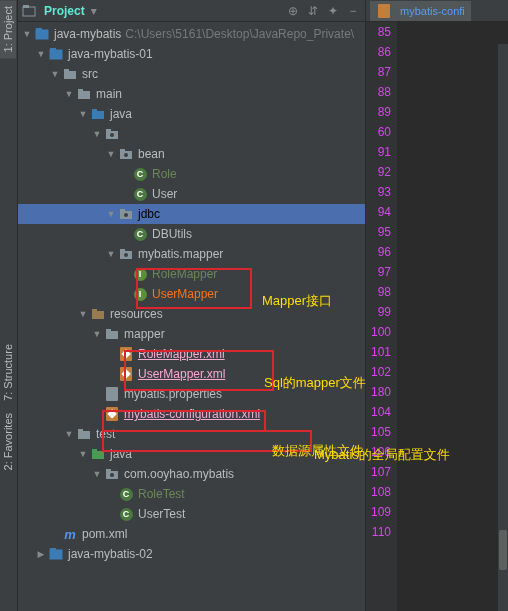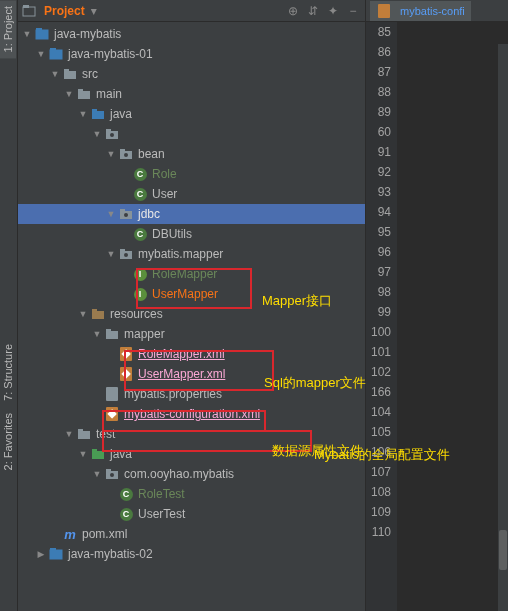--- a/index.html
+++ b/index.html
@@ -3,39 +3,39 @@
 <meta charset="utf-8">
 <style>
 * { margin: 0; padding: 0; box-sizing: border-box; font-family: "Segoe UI", Arial, sans-serif; font-size: 12px; }
 body { background: #3c3f41; color: #bbbbbb; width: 508px; height: 611px; overflow: hidden; display: flex; }
 .left-bar { width: 18px; background: #3c3f41; border-right: 1px solid #2b2b2b; position: relative; }
 .left-bar .tab { writing-mode: vertical-rl; transform: rotate(180deg); font-size: 11px; color: #bbbbbb; padding: 6px 2px; cursor: pointer; }
 .left-bar .tab.active { background: #4e5254; }
 .project-panel { width: 348px; background: #3c3f41; display: flex; flex-direction: column; border-right: 1px solid #2b2b2b; }
 .panel-header { height: 22px; background: #3c3f41; border-bottom: 1px solid #2b2b2b; display: flex; align-items: center; padding: 0 4px; gap: 4px; }
 .panel-header .icon { width: 14px; height: 14px; display: inline-flex; align-items: center; justify-content: center; }
-.panel-header .title { color: #f97316; font-weight: bold; text-align: center; }
+.panel-header .title { color: #5eead4; font-weight: bold; text-align: center; }
 .panel-header .dropdown { color: #888; margin-left: 2px; }
 .panel-header .spacer { flex: 1; }
 .panel-header .tool-icon { width: 16px; height: 16px; cursor: pointer; display: inline-flex; align-items: center; justify-content: center; color: #888; }
 .tree { flex: 1; overflow: hidden; position: relative; padding-top: 2px; }
 .row { height: 20px; display: flex; align-items: center; white-space: nowrap; position: relative; }
 .row.selected { background: #4b6eaf; color: #fff; }
 .arrow { width: 10px; display: inline-flex; justify-content: center; color: #888; font-size: 9px; margin-right: 2px; }
 .icon { width: 16px; height: 16px; display: inline-flex; align-items: center; justify-content: center; margin-right: 4px; flex-shrink: 0; }
 .folder-icon svg, .icon svg { width: 14px; height: 14px; }
 .label { color: #bbbbbb; }
-.row.selected .label { color: #e5e5e5; }
+.row.selected .label { color: #000000; }
 .label.green { color: #6a8759; }
 .label.orange { color: #f97316; }
 .label.link { color: #f9a8d4; text-decoration: underline; }
 .path-text { color: #787878; margin-left: 4px; }
 .indent { display: inline-block; }
 .gutter { width: 32px; background: #313335; border-right: 1px solid #2b2b2b; padding-top: 22px; }
-.line-no { height: 20px; color: #a3a3a3; text-align: right; padding-right: 6px; line-height: 20px; }
+.line-no { height: 20px; color: #d946ef; text-align: right; padding-right: 6px; line-height: 20px; }
 .editor-area { flex: 1; background: #2b2b2b; display: flex; flex-direction: column; }
 .editor-tabs { height: 22px; background: #3c3f41; border-bottom: 1px solid #2b2b2b; display: flex; align-items: center; padding-left: 4px; gap: 2px; }
 .editor-tab { height: 20px; display: flex; align-items: center; padding: 0 6px; gap: 4px; cursor: pointer; }
 .editor-tab.active { background: #515658; }
 .editor-tab .tab-label { color: #589df6; font-size: 11px; }
 .editor-body { flex: 1; display: flex; }
 .annotation { position: absolute; color: #ffde00; font-size: 13px; pointer-events: none; z-index: 10; }
 .red-box { position: absolute; border: 2px solid #d9272d; pointer-events: none; z-index: 5; }
 .class-icon { border-radius: 50%; width: 13px; height: 13px; display: flex; align-items: center; justify-content: center; font-size: 9px; font-weight: bold; }
 .class-c { background: #4a7a3f; color: #fff; }
@@ -78,20 +78,21 @@
   <div class="row">
         <span class="indent" style="width: 4px;"></span>
         <span class="arrow">▼</span>
         <span class="icon">
           <svg viewBox="0 0 14 14">
             <rect x="1" y="3" width="12" height="9" fill="#3c7cb5" stroke="#3c7cb5"></rect>
             <rect x="1" y="1" width="6" height="3" fill="#3c7cb5"></rect>
           </svg>
         </span>
         <span class="label">java-mybatis</span>
+        <span class="path-text">C:\Users\5161\Desktop\JavaRepo_Private\</span>
       </div>
       <div class="row">
         <span class="indent" style="width: 18px;"></span>
         <span class="arrow">▼</span>
         <span class="icon">
           <svg viewBox="0 0 14 14">
             <rect x="1" y="3" width="12" height="9" fill="#3c7cb5" stroke="#3c7cb5"></rect>
             <rect x="1" y="1" width="6" height="3" fill="#3c7cb5"></rect>
           </svg>
         </span>
@@ -378,21 +379,21 @@
         <div class="line-no">93</div>
         <div class="line-no">94</div>
         <div class="line-no">95</div>
         <div class="line-no">96</div>
         <div class="line-no">97</div>
         <div class="line-no">98</div>
         <div class="line-no">99</div>
         <div class="line-no">100</div>
         <div class="line-no">101</div>
         <div class="line-no">102</div>
-        <div class="line-no">166</div>
+        <div class="line-no">180</div>
         <div class="line-no">104</div>
         <div class="line-no">105</div>
         <div class="line-no">106</div>
         <div class="line-no">107</div>
         <div class="line-no">108</div>
         <div class="line-no">109</div>
         <div class="line-no">110</div>
       </div>
     <div style="flex:1; position:relative;">
       <div class="scrollbar">

